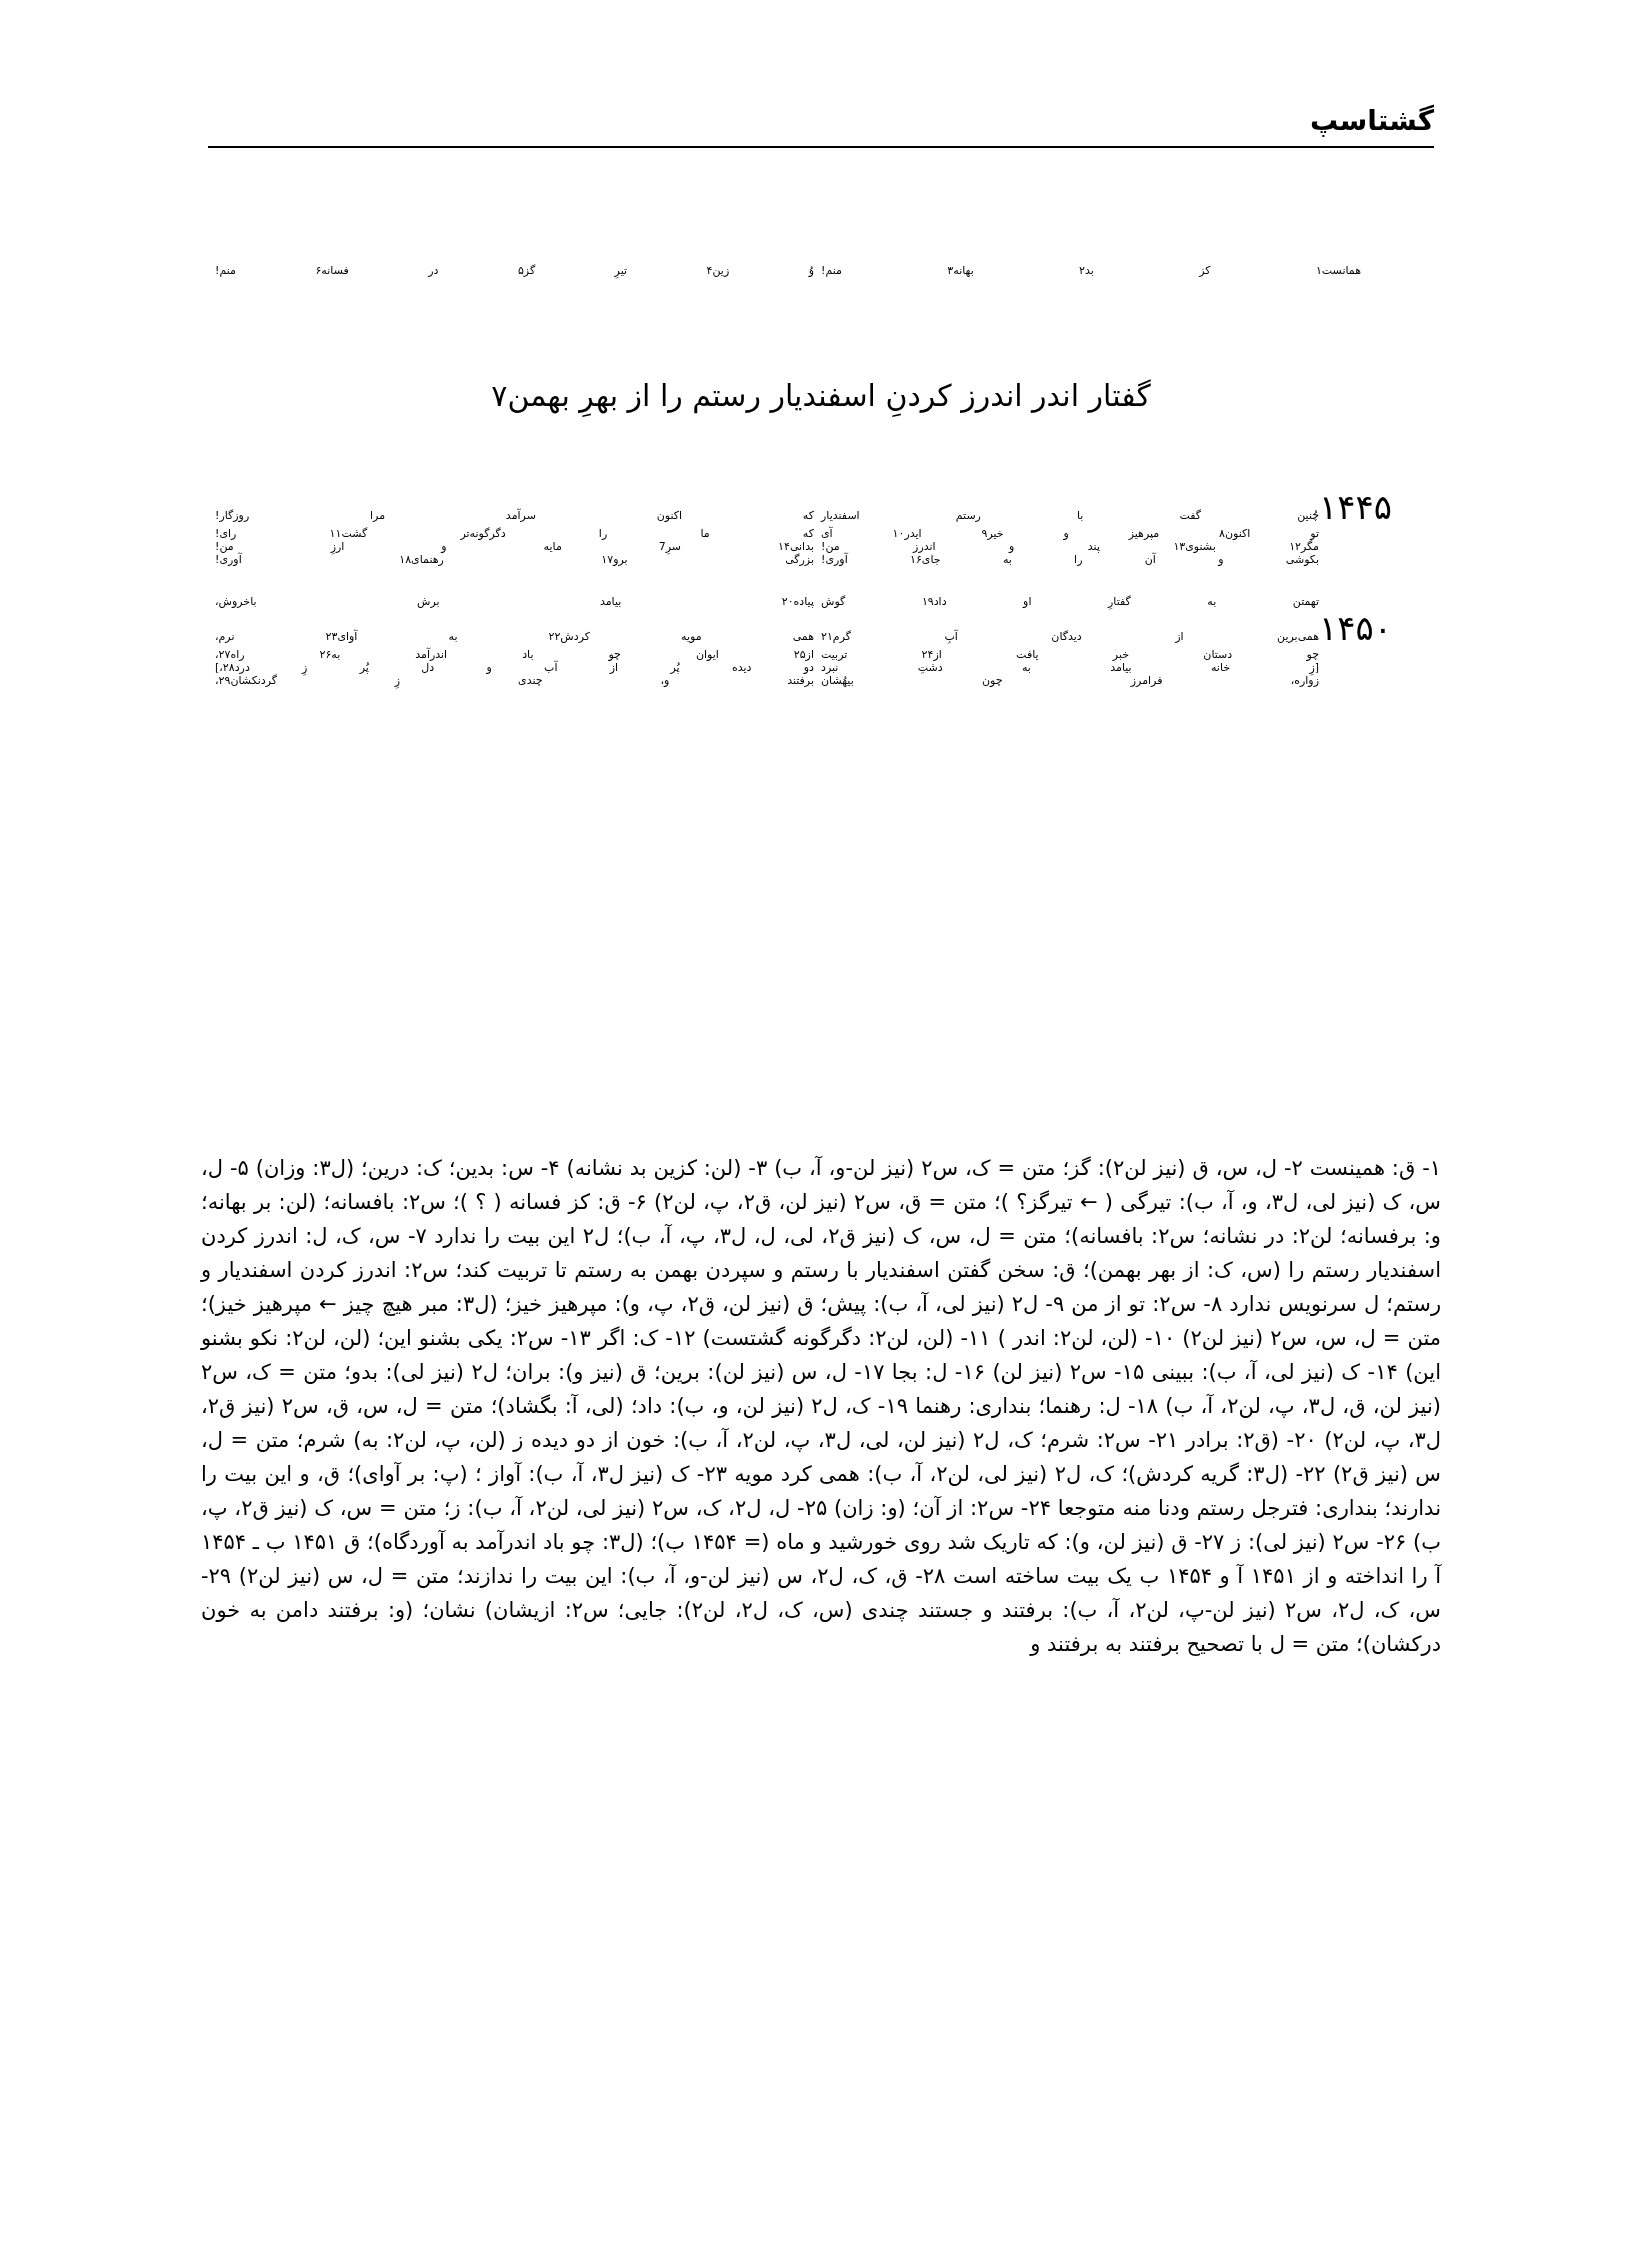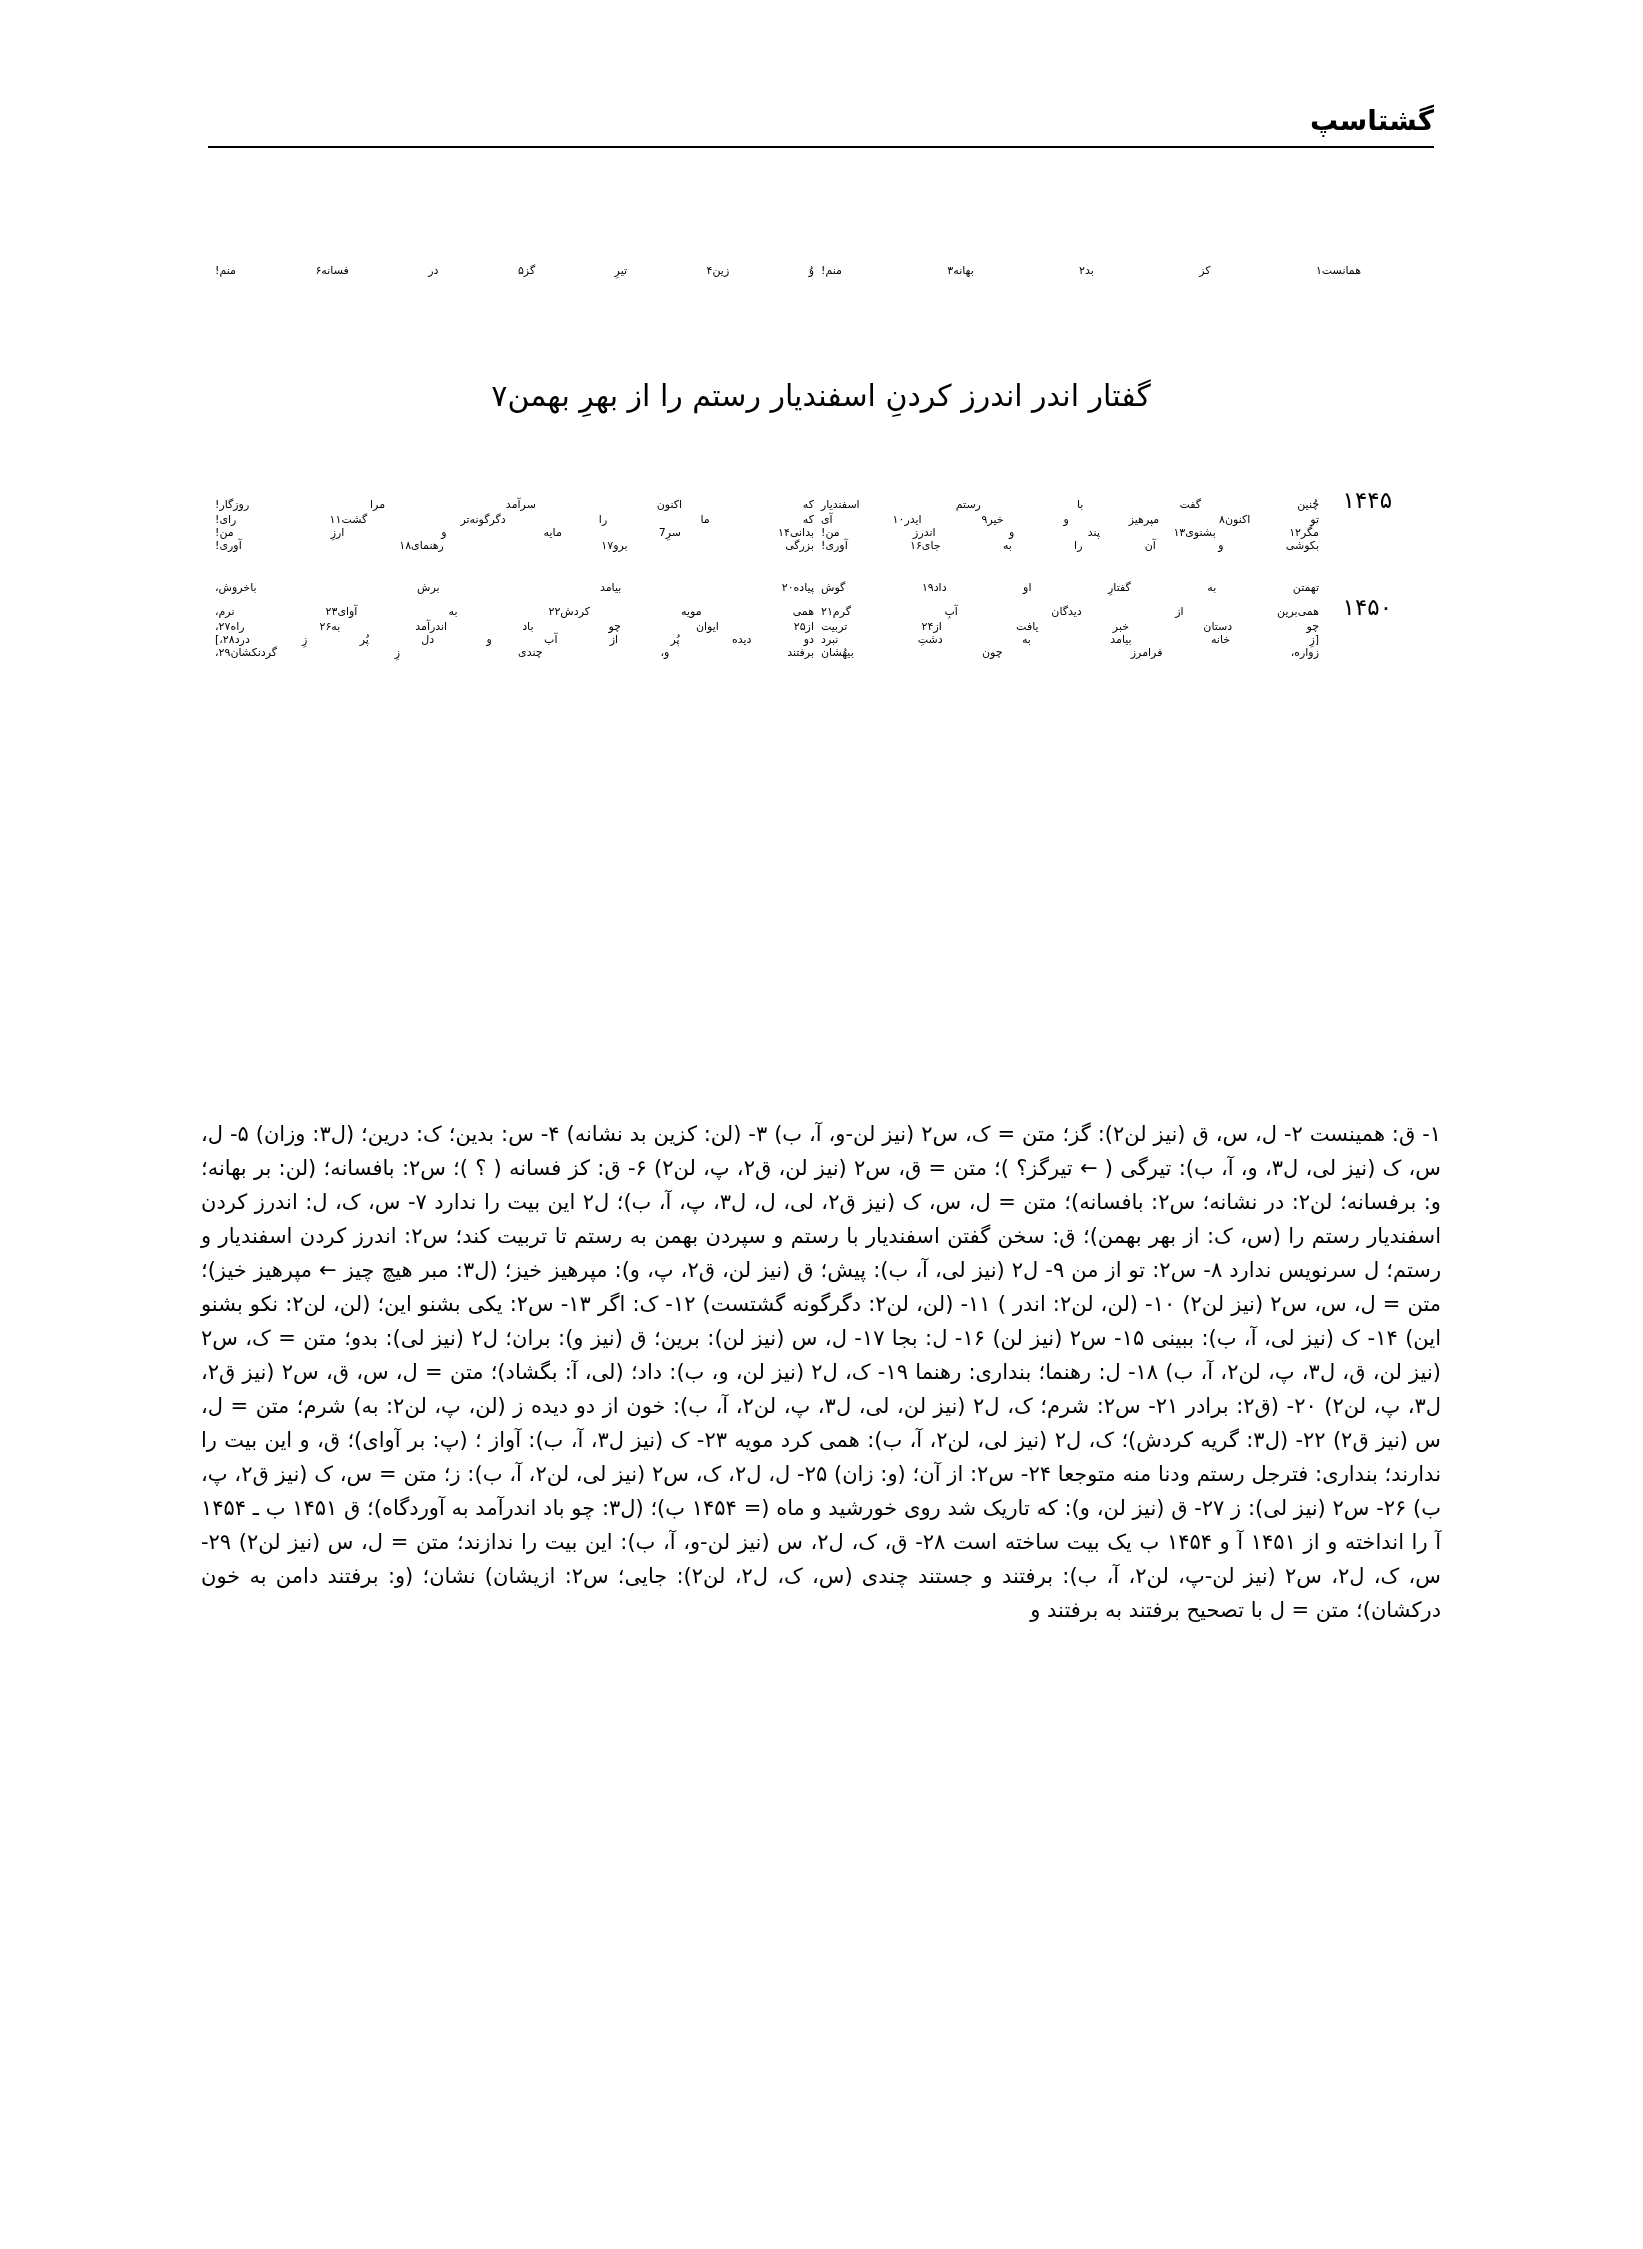--- a/index.html
+++ b/index.html
@@ -71,21 +71,21 @@
     width: 50%;
     box-sizing: border-box;
     padding-left: 7px;
     padding-right: 7px;
     display: flex;
     flex-direction: row;
     align-items: baseline;
   }
 
   .line-no {
-    font-size: 23px;
+    font-size: 34px;
     width: 73px;
     min-width: 73px;
     text-align: right;
     padding-left: 12.5px;
     box-sizing: border-box;
   }
   .hem-text {
     flex: 1 1 auto;
     text-align: justify;
     text-align-last: justify;
@@ -113,21 +113,21 @@
     line-height: 1.3;
   }
 
   .stanza { margin-bottom: 29px; }
 
   
   .apparatus {
     position: absolute;
     right: 202px;
     left: 202px;
-    top: 1117px;
+    top: 1151px;
     font-size: 21px;
     line-height: 1.62;
     text-align: justify;
     text-align-last: right;
     direction: rtl;
   }
   .apparatus p {
     margin: 0;
     text-indent: 0;
   }

